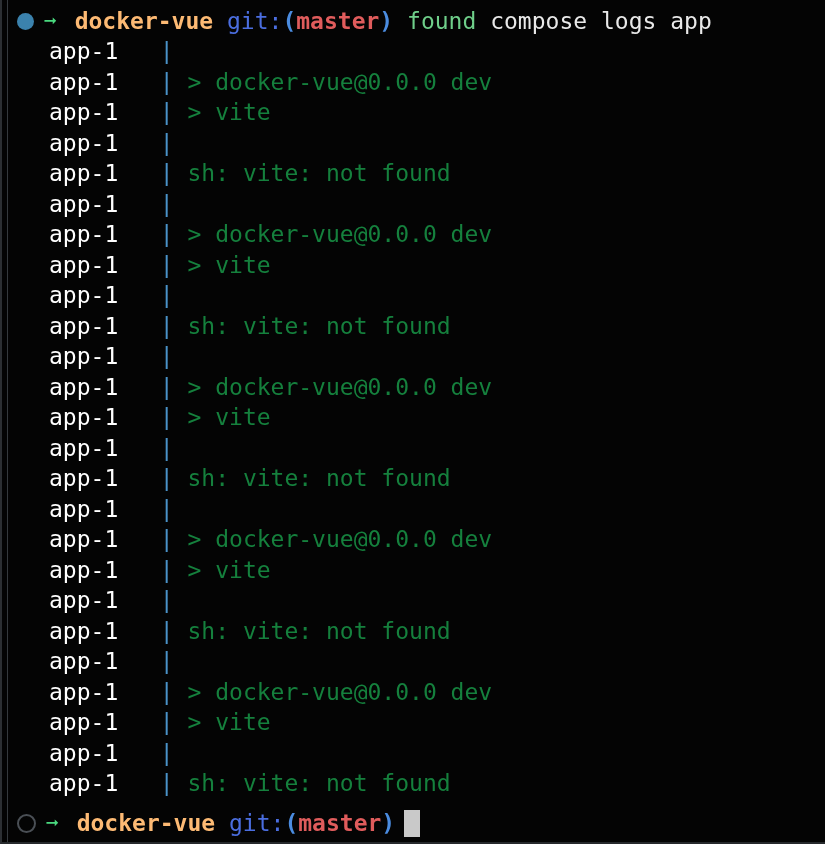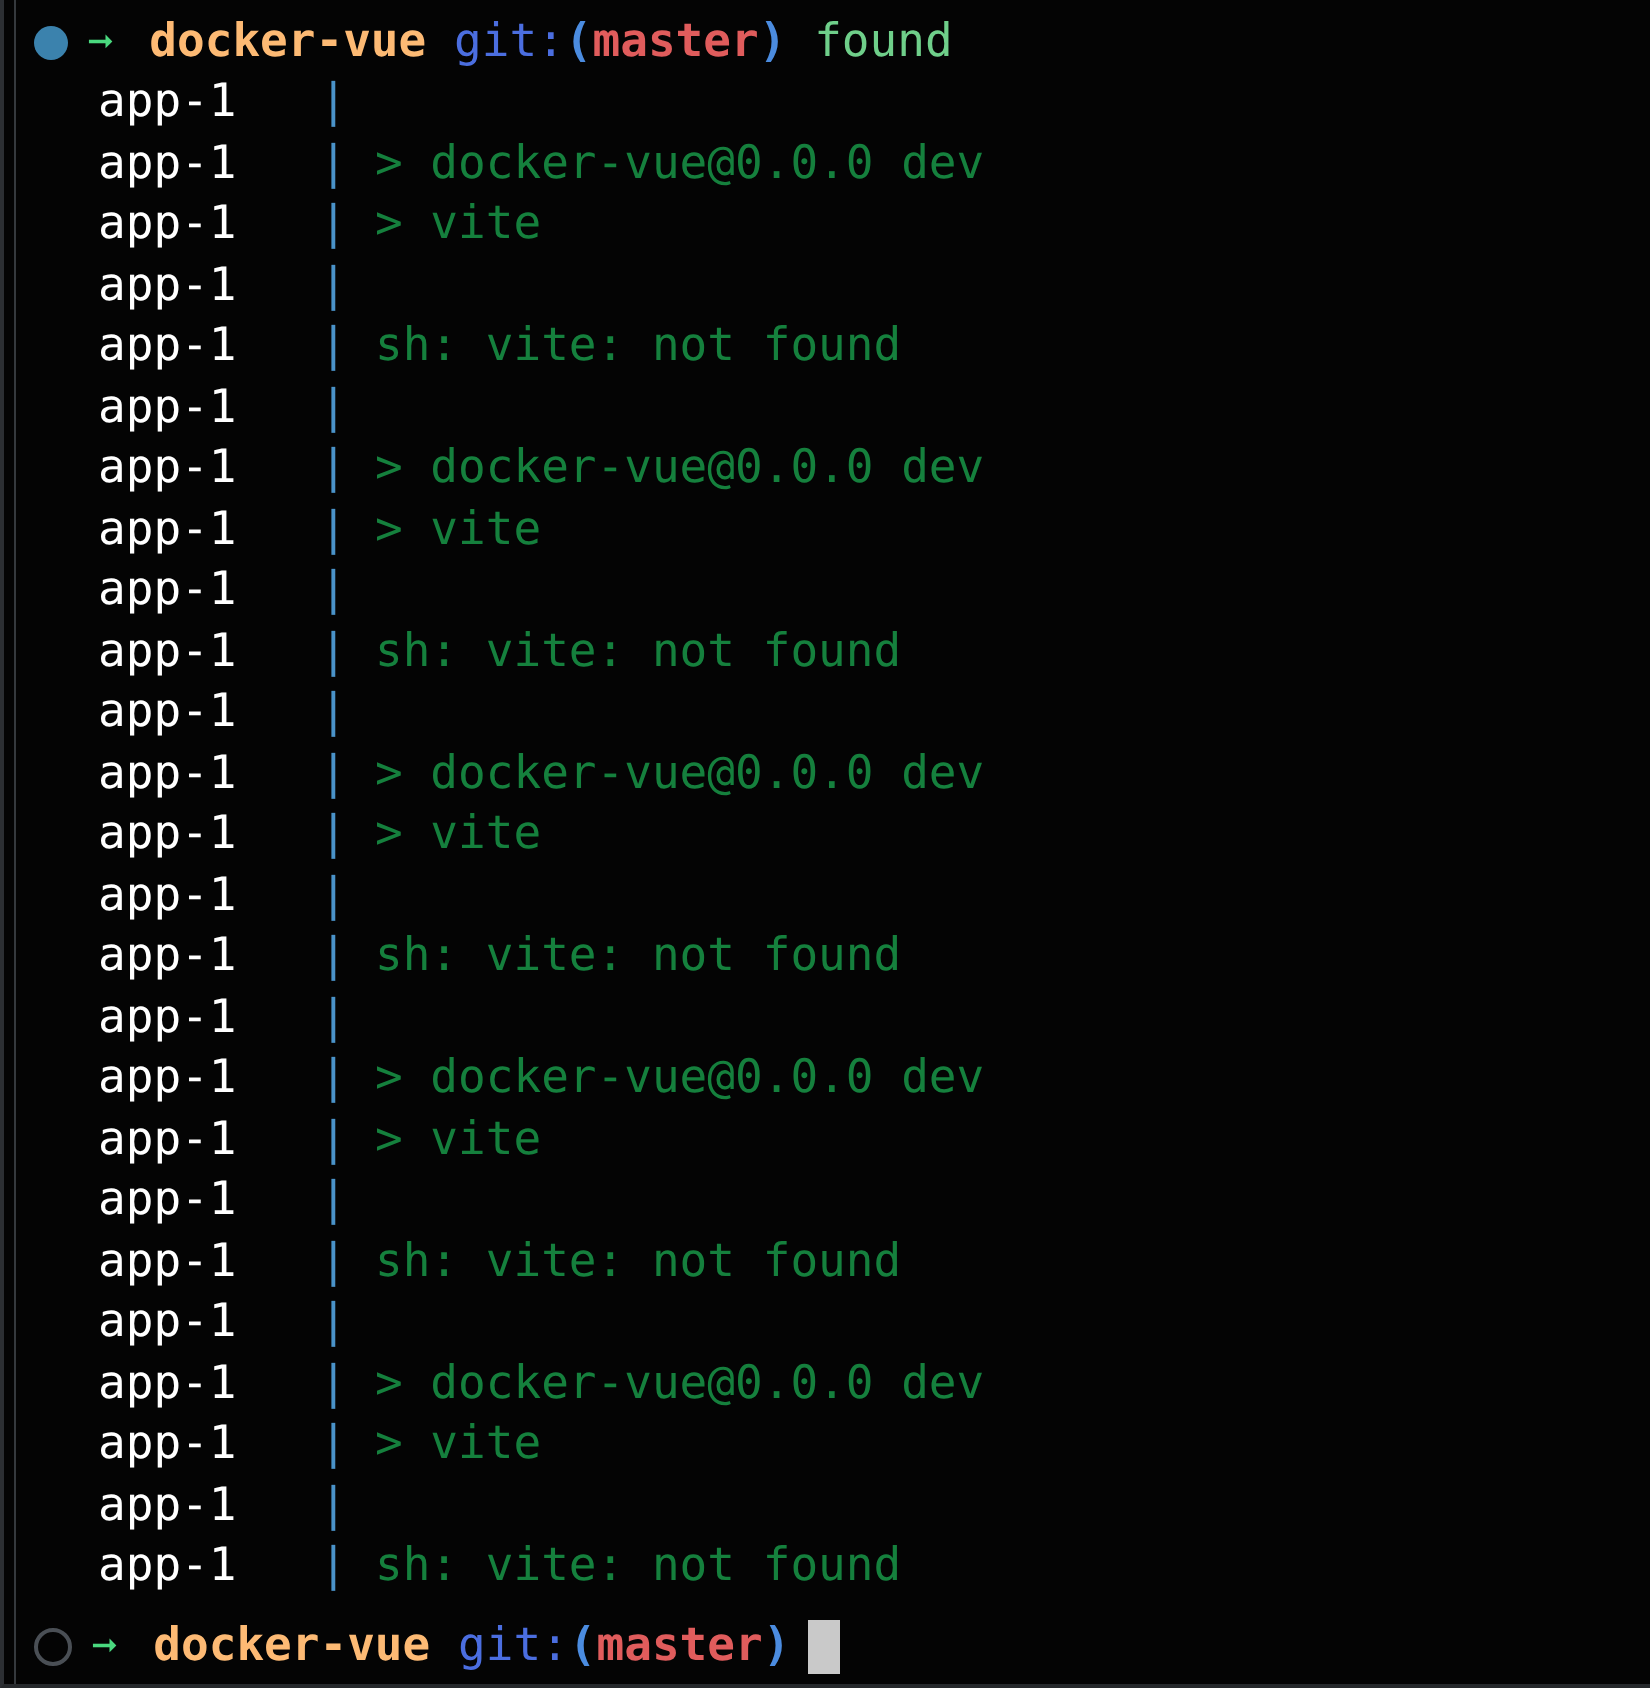--- a/index.html
+++ b/index.html
@@ -129,20 +129,21 @@
     <span class="arrow">➞</span>
     <span class="c-dir">docker-vue</span>
     <span class="c-dir"> </span>
     <span class="c-git">git:</span>
     <span class="c-paren">(</span>
     <span class="c-branch">master</span>
     <span class="c-paren">)</span>
     <span class="c-args"> </span>
     <span class="c-cmd">found</span>
     <span class="c-args"> </span>
+    <span class="c-args">compose logs app</span>
   </div>
 
   <div id="log-output" class="lines" style="top:36px;">
       <div class="line"><span class="pad w-left"></span><span class="c-app">app-1</span><span class="c-pipe">   |</span><span class="c-out"></span></div>
       <div class="line"><span class="pad w-left"></span><span class="c-app">app-1</span><span class="c-pipe">   |</span><span class="c-out"> &gt; docker-vue@0.0.0 dev</span></div>
       <div class="line"><span class="pad w-left"></span><span class="c-app">app-1</span><span class="c-pipe">   |</span><span class="c-out"> &gt; vite</span></div>
       <div class="line"><span class="pad w-left"></span><span class="c-app">app-1</span><span class="c-pipe">   |</span><span class="c-out"></span></div>
       <div class="line"><span class="pad w-left"></span><span class="c-app">app-1</span><span class="c-pipe">   |</span><span class="c-out"> sh: vite: not found</span></div>
       <div class="line"><span class="pad w-left"></span><span class="c-app">app-1</span><span class="c-pipe">   |</span><span class="c-out"></span></div>
       <div class="line"><span class="pad w-left"></span><span class="c-app">app-1</span><span class="c-pipe">   |</span><span class="c-out"> &gt; docker-vue@0.0.0 dev</span></div>

